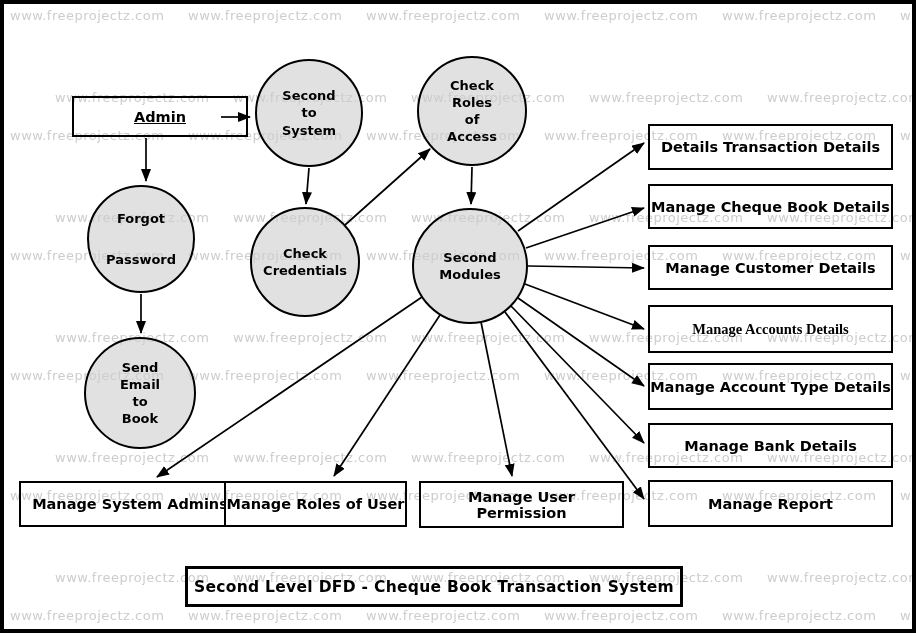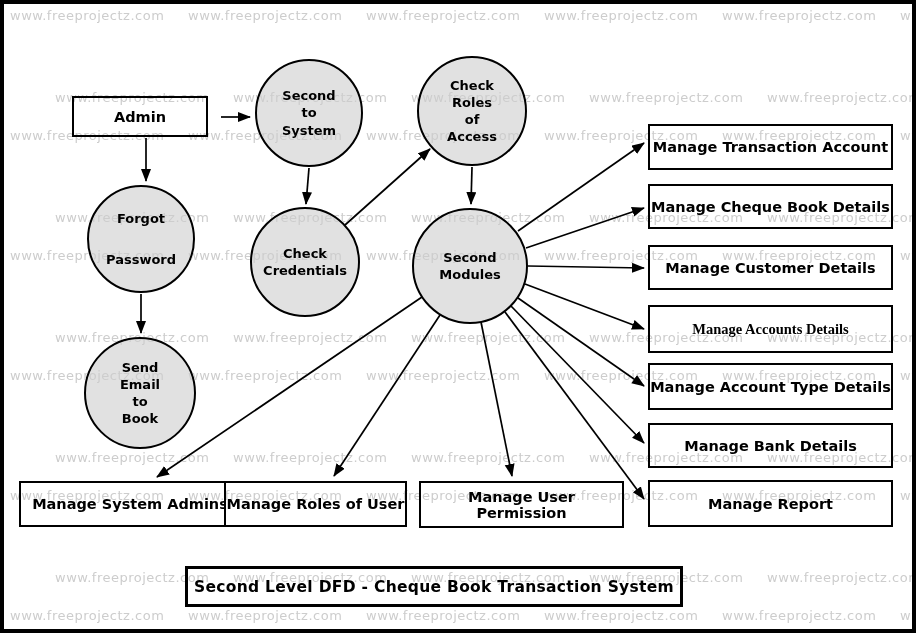--- a/index.html
+++ b/index.html
@@ -26,21 +26,21 @@
     background:#ffffff;border:3px solid #000;
     font-weight:bold;font-size:15.5px;letter-spacing:.3px;margin-left:12px;
   }
   #arrows{position:absolute;left:0;top:0;z-index:3;}
   #wm-layer{position:absolute;left:0;top:0;width:916px;height:638px;z-index:4;
     pointer-events:none;mix-blend-mode:darken;}
   .wm{position:absolute;font-size:13px;color:var(--wm-color,#cdcdcd);
     white-space:nowrap;letter-spacing:.5px;}
 
   
-  #admin        {left:72px;  top:96px;  width:136px; height:41px;}
+  #admin        {left:72px;  top:96px;  width:176px; height:41px;text-decoration:underline;}
   #login        {left:255px; top:59px;  width:108px; height:108px;}
   #check-roles  {left:417px; top:56px;  width:110px; height:110px;}
   #forgot-pass  {left:87px;  top:185px; width:108px; height:108px;gap:24px;}
   #check-cred   {left:250px; top:207px; width:110px; height:110px;}
   #manage-mod   {left:412px; top:208px; width:116px; height:116px;}
   #send-email   {left:84px;  top:337px; width:112px; height:112px;}
 
   #rb0{left:648px;top:124px;width:245px;height:46px;}
   #rb1{left:648px;top:184px;width:245px;height:45px;}
   #rb2{left:648px;top:245px;width:245px;height:45px;}
@@ -121,21 +121,21 @@
   </div>
 
   <div id="send-email" class="node circle">
     <span>Send</span>
     <span>Email</span>
     <span>to</span>
     <span>Book</span>
   </div>
 
   <div id="rb0" class="node rect">
-    <span>Manage Transaction Account</span>
+    <span>Details Transaction Details</span>
   </div>
   <div id="rb1" class="node rect">
     <span>Manage Cheque Book Details</span>
   </div>
   <div id="rb2" class="node rect">
     <span>Manage Customer Details</span>
   </div>
   <div id="rb3" class="node rect">
     <span>Manage Accounts Details</span>
   </div>

